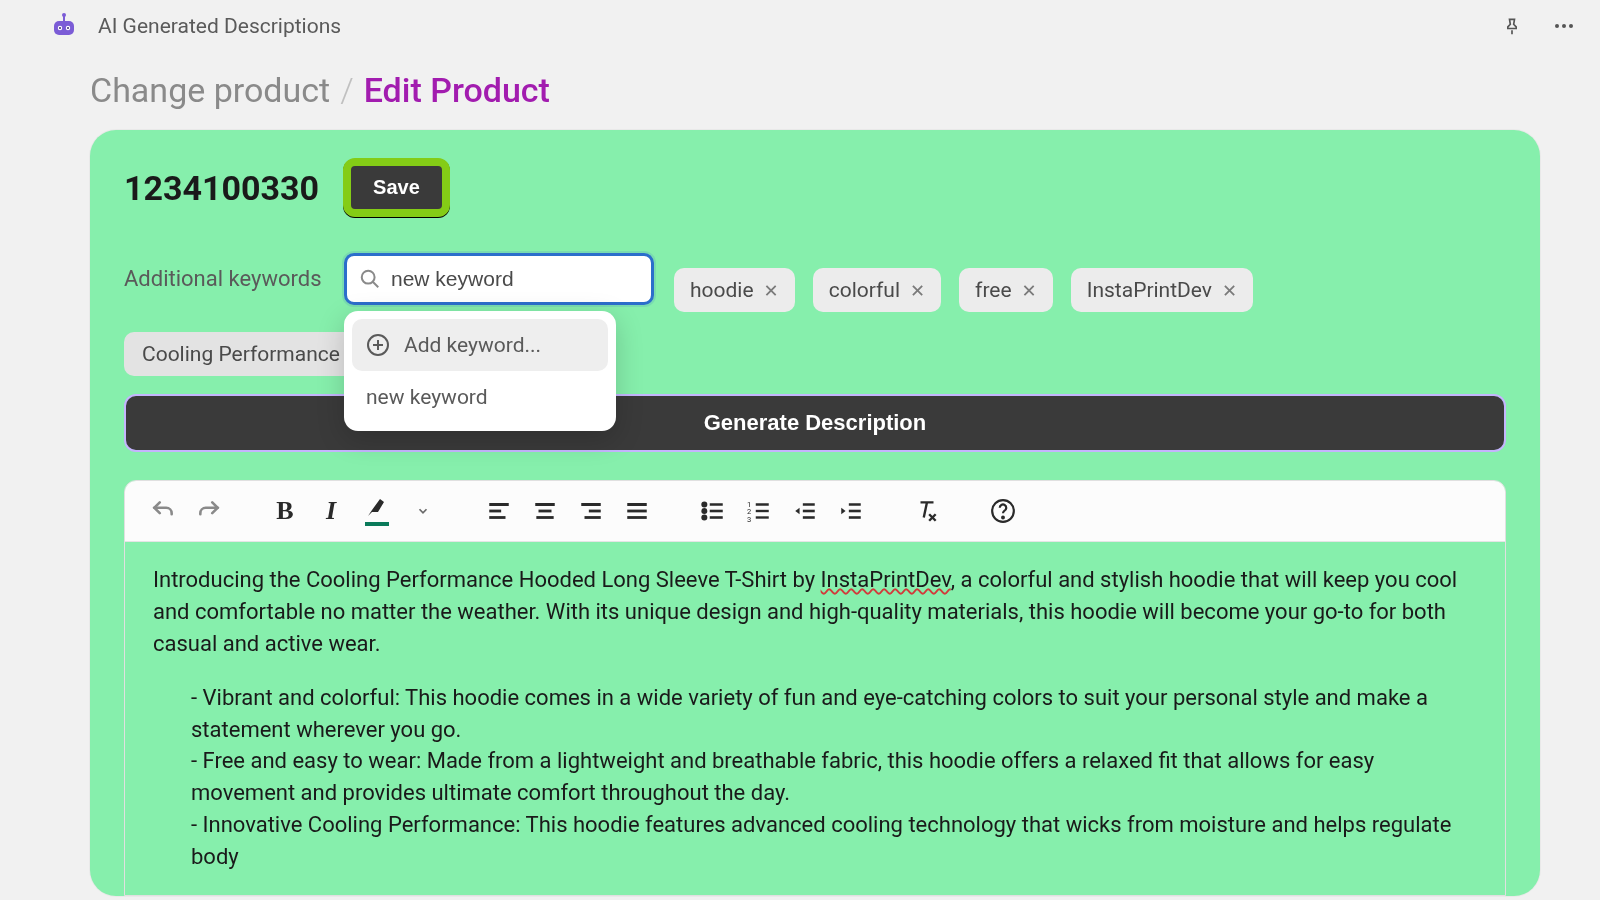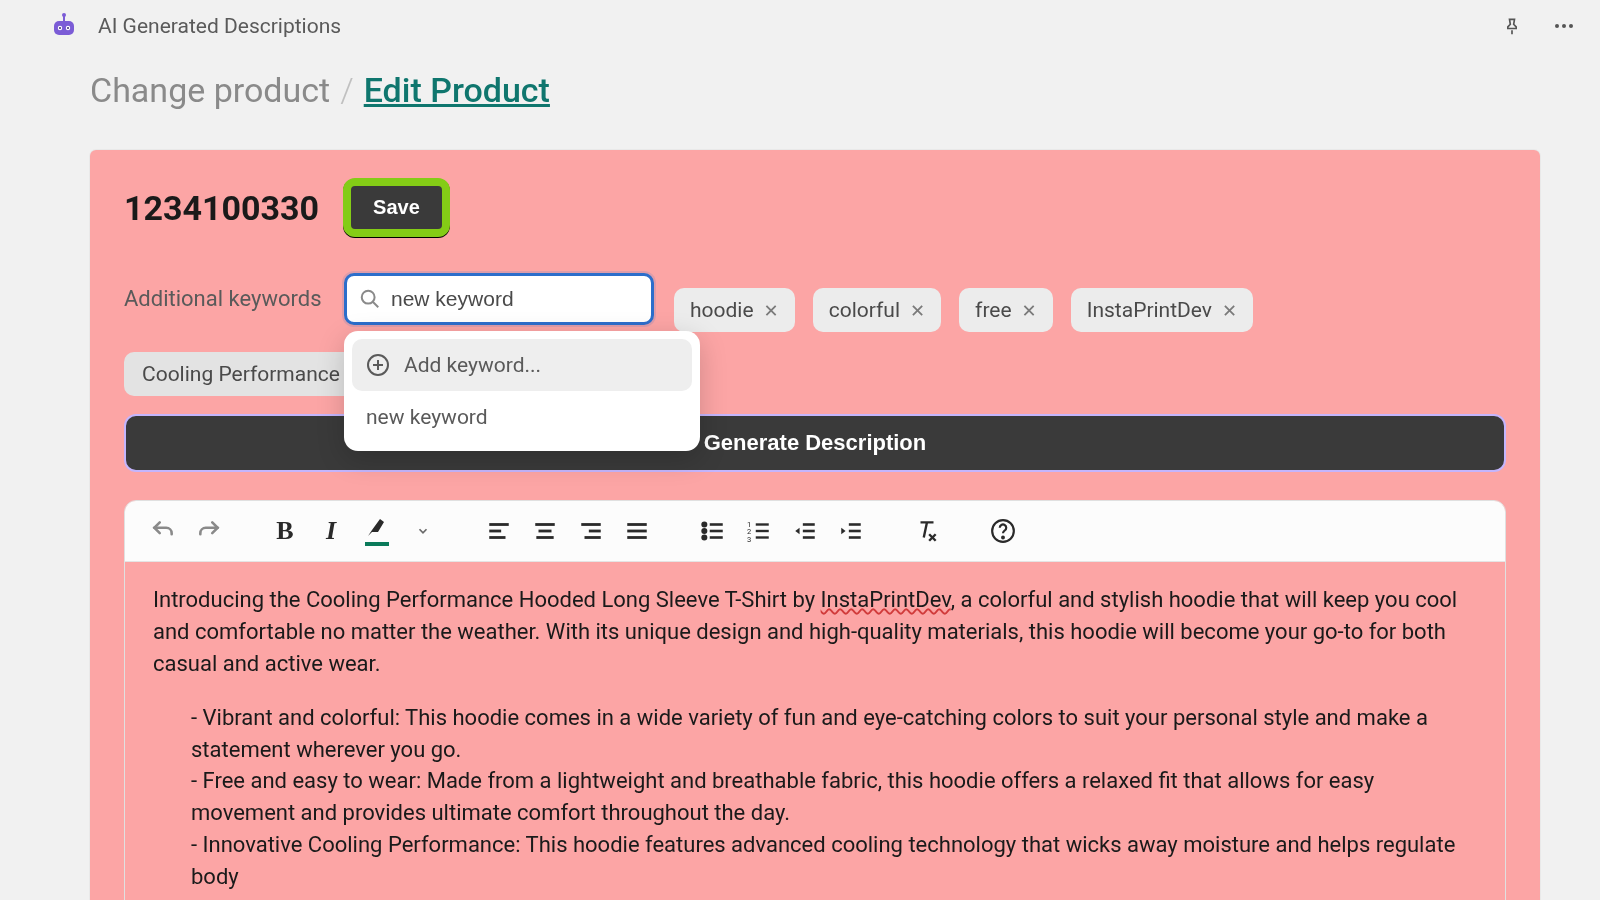--- a/index.html
+++ b/index.html
@@ -7,40 +7,40 @@
 .app { display: flex; height: 100%; }
 .gutter { width: 30px; background: #f1f1f1; }
 .main { flex: 1; display: flex; flex-direction: column; }
 
 .topbar { display: flex; align-items: center; padding: 10px 20px; gap: 20px; }
 .robot-icon { width: 28px; height: 28px; display: flex; align-items: center; justify-content: center; }
 .app-title { font-size: 21px; color: #5a5a5a; font-weight: 400; }
 .top-spacer { flex: 1; }
 .pin-btn, .more-btn { width: 32px; height: 32px; display: flex; align-items: center; justify-content: center; cursor: pointer; color: #555; }
 
-.crumb-row { padding: 18px 60px 40px 60px; display: flex; align-items: baseline; gap: 10px; font-size: 34px; }
+.crumb-row { padding: 18px 60px 20px 60px; display: flex; align-items: baseline; gap: 10px; font-size: 34px; }
 .crumb-prev { color: #8a8a8a; font-weight: 400; }
 .crumb-sep { color: #c0c0c0; font-weight: 300; }
-.crumb-cur { color: #0f766e; font-weight: 500; text-decoration: underline; }
+.crumb-cur { color: #a21caf; font-weight: 500; }
 
 .card-area { padding: 0 60px; }
-.card { background: #fca5a5; border-radius: 6px; padding: 28px 34px 0 34px; box-shadow: 0 0 0 1px rgba(0,0,0,0.03); }
+.card { background: #86efac; border-radius: 26px; padding: 28px 34px 0 34px; box-shadow: 0 0 0 1px rgba(0,0,0,0.03); }
 
 .head-row { display: flex; align-items: center; gap: 24px; margin-bottom: 28px; }
 .product-id { font-size: 34px; font-weight: 700; color: #1a1a1a; }
 .save-btn { background: #3a3a3a; color: #fff; font-size: 20px; font-weight: 600; padding: 10px 22px; border-radius: 12px; border: 8px solid #84cc16; cursor: pointer; box-shadow: 0 1px 0 #000; }
 
 .kw-row { display: flex; align-items: center; gap: 20px; position: relative; margin-bottom: 20px; }
 .kw-label { font-size: 22px; color: #5a5a5a; min-width: 200px; }
 .kw-input-wrap { position: relative; }
 .kw-input-box { display: flex; align-items: center; width: 310px; height: 52px; border: 3px solid #2c6ecb; border-radius: 10px; background: #fff; padding: 0 12px; gap: 10px; box-shadow: 0 0 0 2px rgba(44,110,203,0.15); }
 .kw-input-box input { border: none; outline: none; font-size: 21px; color: #4a4a4a; flex: 1; background: transparent; }
 .search-ic { width: 22px; height: 22px; color: #8a8a8a; flex-shrink: 0; }
 
-.dropdown { position: absolute; top: 58px; left: 0; width: 356px; background: #fff; border-radius: 14px; box-shadow: 0 8px 28px rgba(0,0,0,0.18); padding: 8px; z-index: 20; }
+.dropdown { position: absolute; top: 58px; left: 0; width: 272px; background: #fff; border-radius: 14px; box-shadow: 0 8px 28px rgba(0,0,0,0.18); padding: 8px; z-index: 20; }
 .dd-item { display: flex; align-items: center; gap: 14px; padding: 14px 14px; border-radius: 10px; font-size: 21px; color: #5a5a5a; cursor: pointer; }
 .dd-item.highlight { background: #eeeeee; }
 .plus-circ { width: 24px; height: 24px; color: #5a5a5a; flex-shrink: 0; }
 
 .chips { display: flex; gap: 18px; flex-wrap: wrap; }
 .chip { display: inline-flex; align-items: center; gap: 10px; background: #ececec; padding: 10px 16px; border-radius: 10px; font-size: 21px; color: #4a4a4a; margin-top: 23px; }
 .chip .x { color: #7a7a7a; cursor: pointer; font-size: 18px; }
 
 .truncated-row { margin-bottom: 18px; }
 .trunc-chip { display: inline-flex; align-items: center; background: #e3e3e3; padding: 10px 18px; border-radius: 10px; font-size: 21px; color: #4a4a4a; max-width: 230px; overflow: hidden; white-space: nowrap; }
@@ -282,21 +282,21 @@
                 </svg>
             </div>
           </div>
 
           <div class="content">
             <p>
               <span>Introducing the Cooling Performance Hooded Long Sleeve T-Shirt by </span><span class="spellerr">InstaPrintDev</span><span>, a colorful and stylish hoodie that will keep you cool and comfortable no matter the weather. With its unique design and high-quality materials, this hoodie will become your go-to for both casual and active wear.</span>
             </p>
             <div class="bullet-line">- Vibrant and colorful: This hoodie comes in a wide variety of fun and eye-catching colors to suit your personal style and make a statement wherever you go.</div>
             <div class="bullet-line">- Free and easy to wear: Made from a lightweight and breathable fabric, this hoodie offers a relaxed fit that allows for easy movement and provides ultimate comfort throughout the day.</div>
-            <div class="bullet-line">- Innovative Cooling Performance: This hoodie features advanced cooling technology that wicks away moisture and helps regulate body</div>
+            <div class="bullet-line">- Innovative Cooling Performance: This hoodie features advanced cooling technology that wicks from moisture and helps regulate body</div>
           </div>
         </div>
 
       </div>
     </div>
 
   </div>
 </div>
 
 </body></html>

